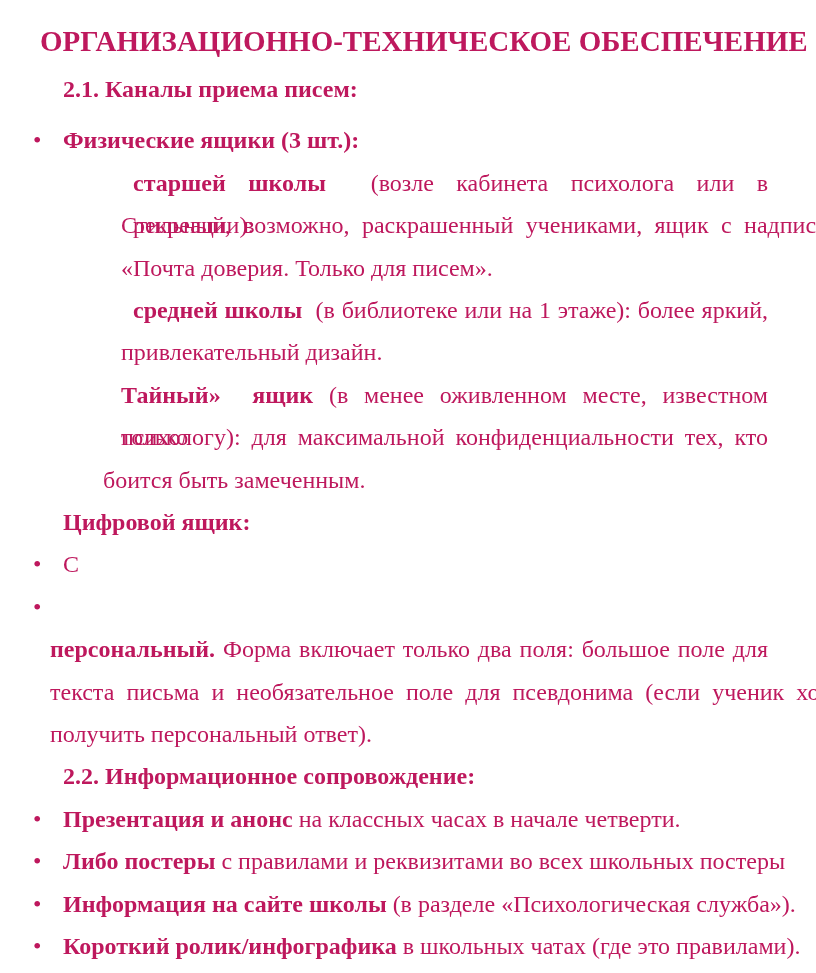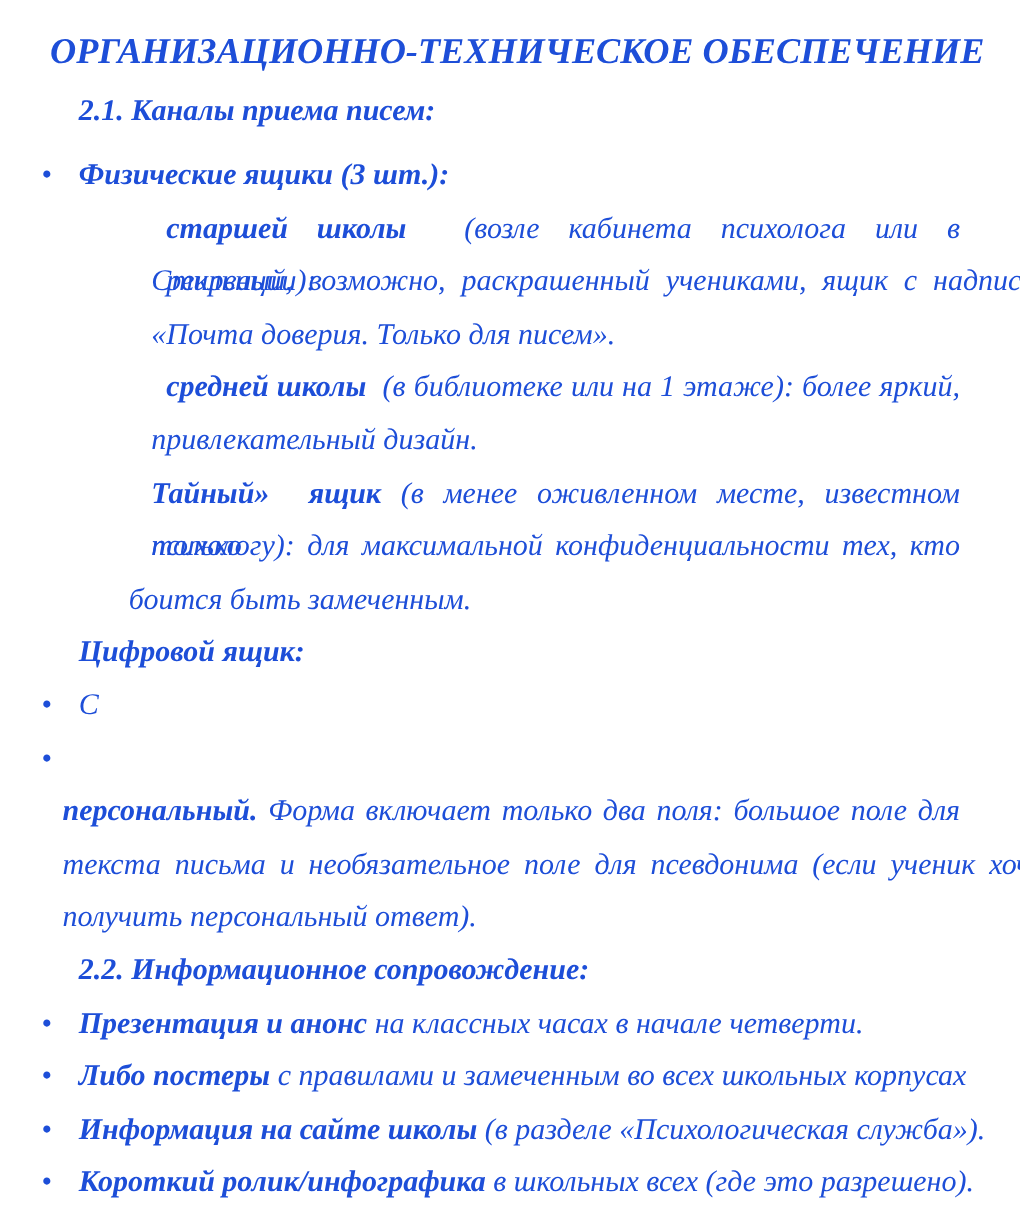--- a/index.html
+++ b/index.html
@@ -4,21 +4,21 @@
 <style>
   html,body{margin:0;padding:0;}
   body{
     width:816px;height:973px;background:#ffffff;color:#000000;
     font-family:"Liberation Serif","DejaVu Serif",serif;
     overflow:hidden;position:relative;
   }
   .page{position:absolute;left:0;top:0;width:816px;height:973px;overflow:hidden;background:#ffffff;}
   .line{
     position:absolute;height:43px;line-height:42.4px;font-size:24px;
-    white-space:pre;color:#1d4ed8;font-style:italic;
+    white-space:pre;color:#be185d;
   }
   .line.justify{white-space:normal;text-align:justify;text-align-last:justify;}
   .line.title-line{font-size:29px;font-weight:bold;line-height:42px;letter-spacing:0px;}
   .seg-bold{font-weight:bold;}
   .bullet-marker{
     position:absolute;left:-30px;top:0;font-size:24px;line-height:42.4px;font-weight:normal;
   }
 </style>
 </head>
 <body>
@@ -37,17 +37,17 @@
       <div class="line justify" style="top: 416px; left: 121px; width: 647px;"><span>психологу): для максимальной конфиденциальности тех, кто</span></div>
       <div class="line" style="top: 459px; left: 103px;"><span>боится быть замеченным.</span></div>
       <div class="line" style="top: 501px; left: 63px;"><span class="seg-bold">Цифровой ящик:</span></div>
       <div class="line" style="top: 543px; left: 63px;"><span class="bullet-marker">•</span><span>С</span></div>
       <div class="line" style="top: 586px; left: 63px;"><span class="bullet-marker">•</span></div>
       <div class="line justify" style="top: 628px; left: 50px; width: 718px;"><span class="seg-bold">персональный.</span><span> Форма включает только два поля: большое поле для</span></div>
       <div class="line justify" style="top: 671px; left: 50px; width: 802px;"><span>текста письма и необязательное поле для псевдонима (если ученик хочет</span></div>
       <div class="line" style="top: 713px; left: 50px;"><span>получить персональный ответ).</span></div>
       <div class="line" style="top: 755px; left: 63px;"><span class="seg-bold">2.2. Информационное сопровождение:</span></div>
       <div class="line" style="top: 798px; left: 63px;"><span class="bullet-marker">•</span><span class="seg-bold">Презентация и анонс</span><span> на классных часах в начале четверти.</span></div>
-      <div class="line" style="top: 840px; left: 63px;"><span class="bullet-marker">•</span><span class="seg-bold">Либо постеры</span><span> с правилами и замеченным во всех школьных корпусах</span></div>
+      <div class="line" style="top: 840px; left: 63px;"><span class="bullet-marker">•</span><span class="seg-bold">Либо постеры</span><span> с правилами и реквизитами во всех школьных постеры</span></div>
       <div class="line" style="top: 883px; left: 63px;"><span class="bullet-marker">•</span><span class="seg-bold">Информация на сайте школы</span><span> (в разделе «Психологическая служба»).</span></div>
-      <div class="line" style="top: 925px; left: 63px;"><span class="bullet-marker">•</span><span class="seg-bold">Короткий ролик/инфографика</span><span> в школьных всех (где это разрешено).</span></div>
+      <div class="line" style="top: 925px; left: 63px;"><span class="bullet-marker">•</span><span class="seg-bold">Короткий ролик/инфографика</span><span> в школьных чатах (где это правилами).</span></div>
     </div>
 </div>
 
 </body></html>

